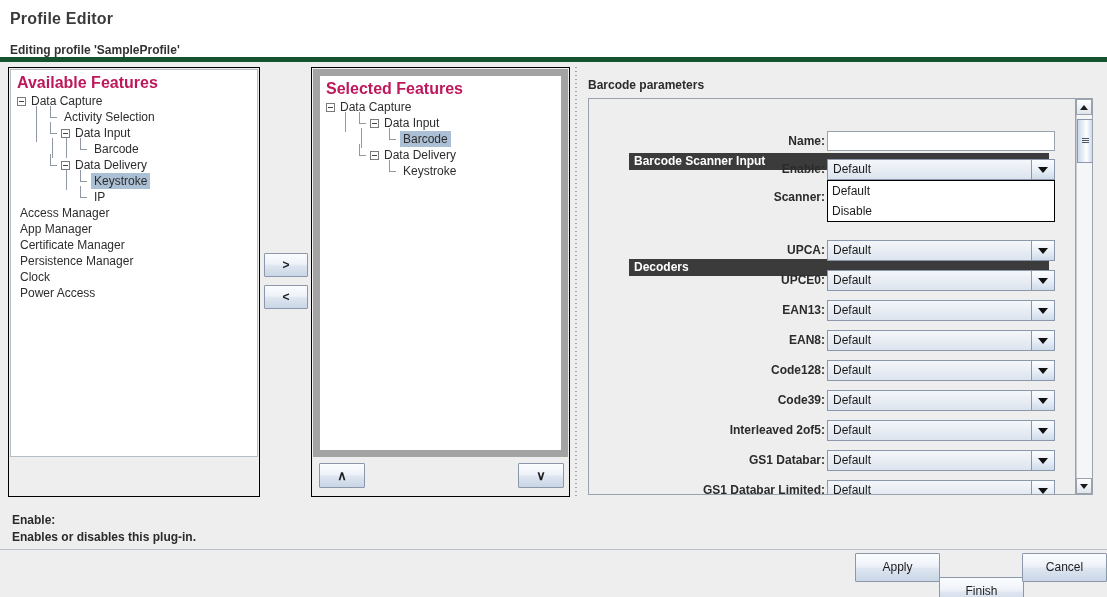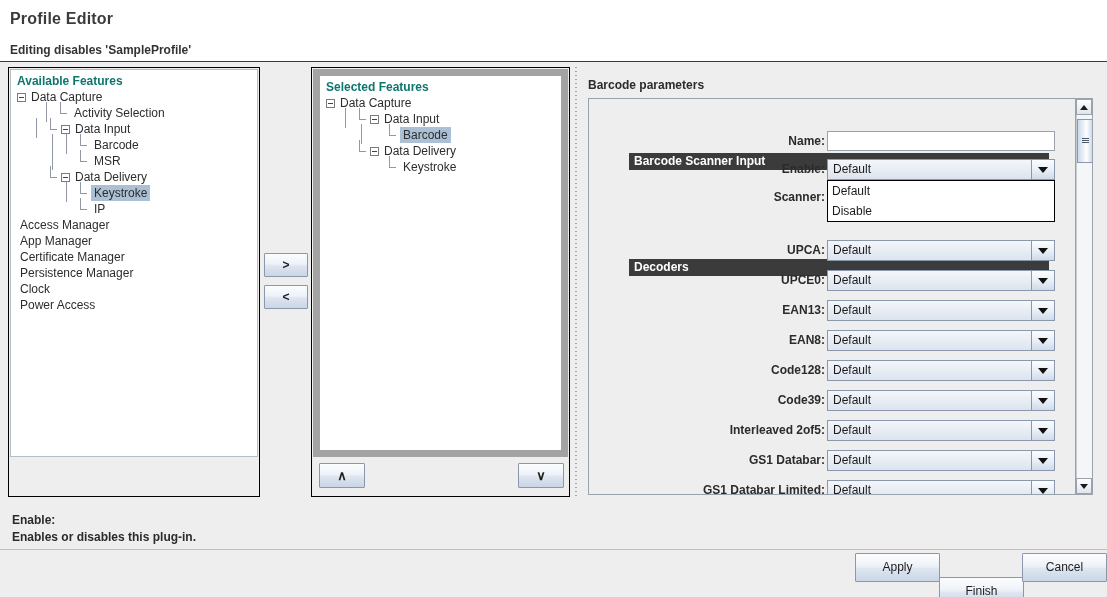--- a/index.html
+++ b/index.html
@@ -14,21 +14,21 @@
   #app {
     position: relative;
     width: 1107px; height: 597px;
     background: #eeeeee;
   }
 
   
   .header {
     position: absolute; left: 0; top: 0; width: 1107px; height: 62px;
     background: #ffffff;
-    border-bottom: 1px solid #14532d;
+    border-bottom: 5px solid #14532d;
     box-sizing: border-box;
   }
   .header-title {
     position: absolute; left: 10px; top: 10px;
     font-size: 16px; font-weight: bold; color: #3b3b3b;
     letter-spacing: 0.2px;
   }
   .header-sub {
     position: absolute; left: 10px; top: 43px;
     font-size: 12px; font-weight: bold; color: #333333;
@@ -48,21 +48,21 @@
     box-sizing: border-box;
     overflow: hidden;
   }
   .avail-footer {
     position: absolute; left: 1px; top: 391px; width: 248px; height: 36px;
     background: #eeeeee;
   }
 
   
   .tree-head {
-    font-weight: bold; font-size: 12px; color: #0f766e;
+    font-weight: bold; font-size: 16px; color: #be185d;
     padding: 4px 0 1px 6px;
   }
   .tnode {
     position: relative;
     height: 16px;
     line-height: 16px;
     font-size: 12px;
     color: #2d2d2d;
     white-space: nowrap;
   }
@@ -341,31 +341,30 @@
   .footer .btn.finish { left: 939px; margin-top: 24px; }
   .footer .btn.cancel { left: 1022px; }
 </style>
 </head>
 <body>
 
 <div id="app">
 
   <div class="header">
     <div class="header-title">Profile Editor</div>
-    <div class="header-sub">Editing disables 'SampleProfile'</div>
+    <div class="header-sub">Editing profile 'SampleProfile'</div>
   </div>
 
   <div class="avail-panel">
     <div class="avail-tree" id="availTree">
       <div class="tree-head">Available Features</div>
     <div class="tnode" style="padding-left: 6px;"><span class="toggle"></span><span class="tlabel">Data Capture</span></div>
-        <div class="tnode" style="padding-left: 22px; margin-left: 10px;"><span class="vline on"></span><span class="elbow"></span><span class="tlabel">Activity Selection</span></div>
+        <div class="tnode" style="padding-left: 22px;"><span class="vline on"></span><span class="elbow"></span><span class="tlabel">Activity Selection</span></div>
         <div class="tnode" style="padding-left: 22px;"><span class="vline on"></span><span class="elbow"></span><span class="toggle"></span><span class="tlabel">Data Input</span></div>
         <div class="tnode" style="padding-left: 38px;"><span class="vline on"></span><span class="vline on"></span><span class="elbow"></span><span class="tlabel">Barcode</span></div>
-        <div class="tnode" style="padding-left: 38px;"><span class="vline on"></span><span class="vline"></span><span class="elbow"></span><span class="tlabel">MSR</span></div>
         <div class="tnode" style="padding-left: 22px;"><span class="vline"></span><span class="elbow"></span><span class="toggle"></span><span class="tlabel">Data Delivery</span></div>
         <div class="tnode sel" style="padding-left: 38px;"><span class="vline"></span><span class="vline on"></span><span class="elbow"></span><span class="tlabel">Keystroke</span></div>
         <div class="tnode" style="padding-left: 38px;"><span class="vline"></span><span class="vline"></span><span class="elbow"></span><span class="tlabel">IP</span></div>
         <div class="tnode" style="padding-left: 6px;"><span class="tlabel">Access Manager</span></div>
         <div class="tnode" style="padding-left: 6px;"><span class="tlabel">App Manager</span></div>
         <div class="tnode" style="padding-left: 6px;"><span class="tlabel">Certificate Manager</span></div>
         <div class="tnode" style="padding-left: 6px;"><span class="tlabel">Persistence Manager</span></div>
         <div class="tnode" style="padding-left: 6px;"><span class="tlabel">Clock</span></div>
         <div class="tnode" style="padding-left: 6px;"><span class="tlabel">Power Access</span></div>
       </div>

